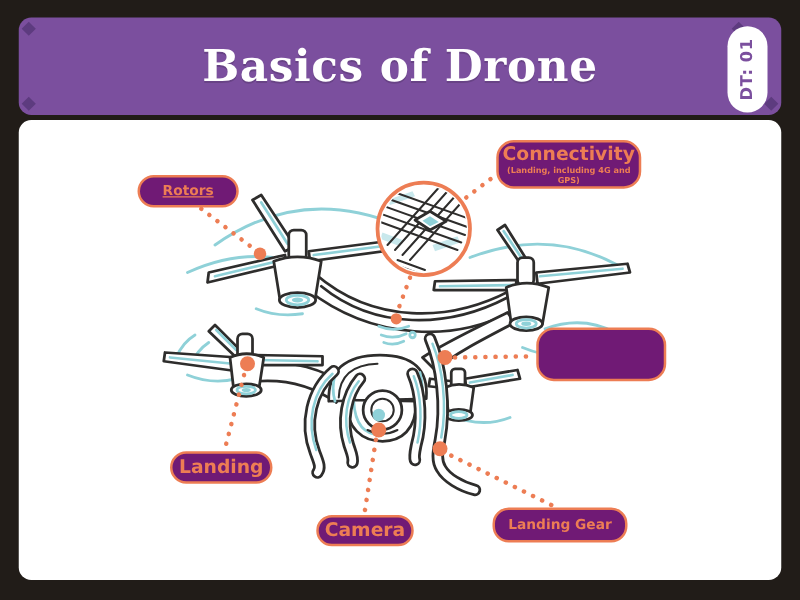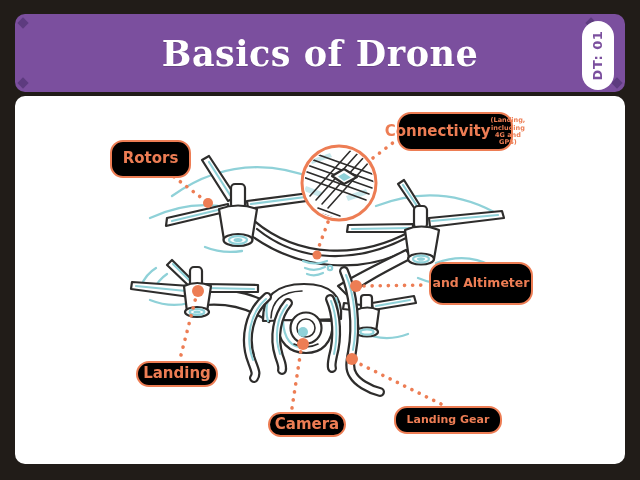--- a/index.html
+++ b/index.html
@@ -15,29 +15,29 @@
     background:var(--purple);border-radius:10px;display:flex;align-items:center;justify-content:center;z-index:4;}
   .notch{position:absolute;width:8px;height:8px;background:var(--purple_dark);transform:rotate(45deg);}
   .n-tl{left:4px;top:5px;} .n-bl{left:4px;bottom:5px;} .n-tr{right:30px;top:5px;} .n-br{right:4px;bottom:5px;}
   .title{color:#ffffff;font-family:"DejaVu Serif","Liberation Serif",serif;font-weight:bold;
     font-size:35px;letter-spacing:0.5px;text-shadow:0 1px 0 rgba(0,0,0,.15);}
   .badge{position:absolute;left:582px;top:21px;width:32px;height:69px;background:#fff;border-radius:16px;
     display:flex;align-items:center;justify-content:center;z-index:5;}
   .badge span{transform:rotate(-90deg);white-space:nowrap;color:var(--purple);font-weight:bold;font-size:13px;letter-spacing:0.5px;}
   .card{position:absolute;left:15px;top:96px;width:610px;height:368px;background:var(--card);border-radius:10px;z-index:1;}
   svg.scene{position:absolute;left:0;top:0;width:640px;height:480px;z-index:2;pointer-events:none;}
-  .callout{position:absolute;z-index:3;background:#000000;border:2px solid var(--orange);border-radius:13px;
-    color:var(--orange);font-weight:bold;display:flex;flex-direction:row;align-items:center;justify-content:center;
+  .callout{position:absolute;z-index:3;background:#701a75;border:2px solid var(--orange);border-radius:13px;
+    color:var(--orange);font-weight:bold;display:flex;flex-direction:column;align-items:center;justify-content:center;
     text-align:center;line-height:1.15;}
-  .cl-rotors{left:110px;top:140px;width:81px;height:38px;font-size:15px;}
+  .cl-rotors{left:110px;top:140px;width:81px;height:26px;font-size:11px;text-decoration:underline;}
   .cl-conn{left:397px;top:112px;width:116px;height:39px;border-radius:14px;}
   .cl-conn .t1{font-size:15px;} .cl-conn .t2{font-size:6.5px;font-weight:bold;margin-top:1px;}
   .cl-accel{left:429px;top:262px;width:104px;height:43px;font-size:12.5px;line-height:1.5;border-radius:14px;}
   .cl-motors{left:136px;top:361px;width:82px;height:26px;font-size:15px;}
-  .cl-camera{left:253px;top:412px;width:78px;height:25px;font-size:15px;margin-left:15px;}
+  .cl-camera{left:253px;top:412px;width:78px;height:25px;font-size:15px;}
   .cl-landing{left:394px;top:406px;width:108px;height:28px;font-size:11px;}
   
   .arc{fill:none;stroke:var(--teal);stroke-width:2.3;stroke-linecap:round;}
   .part{fill:#fff;stroke:var(--ink);stroke-width:2.2;stroke-linejoin:round;}
   .line{fill:none;stroke:var(--ink);stroke-width:2.2;stroke-linecap:round;}
   .thin{fill:none;stroke:var(--ink);stroke-width:1.6;stroke-linecap:round;}
   .tl{fill:none;stroke:var(--teal);stroke-width:2.2;stroke-linecap:round;}
   .tfill{fill:var(--teal_light);stroke:none;}
   .tdot{fill:var(--teal);stroke:none;}
   .legcase{fill:none;stroke:var(--ink);stroke-width:10;stroke-linecap:round;}
@@ -224,21 +224,20 @@
   <div class="callout cl-rotors">
     <span>Rotors</span>
   </div>
 
   <div class="callout cl-conn">
     <span class="t1">Connectivity</span>
     <span class="t2">(Landing, including 4G and GPS)</span>
   </div>
 
   <div class="callout cl-accel">
-    <span>and Altimeter</span>
   </div>
 
   <div class="callout cl-motors">
     <span>Landing</span>
   </div>
 
   <div class="callout cl-camera">
     <span>Camera</span>
   </div>
 

